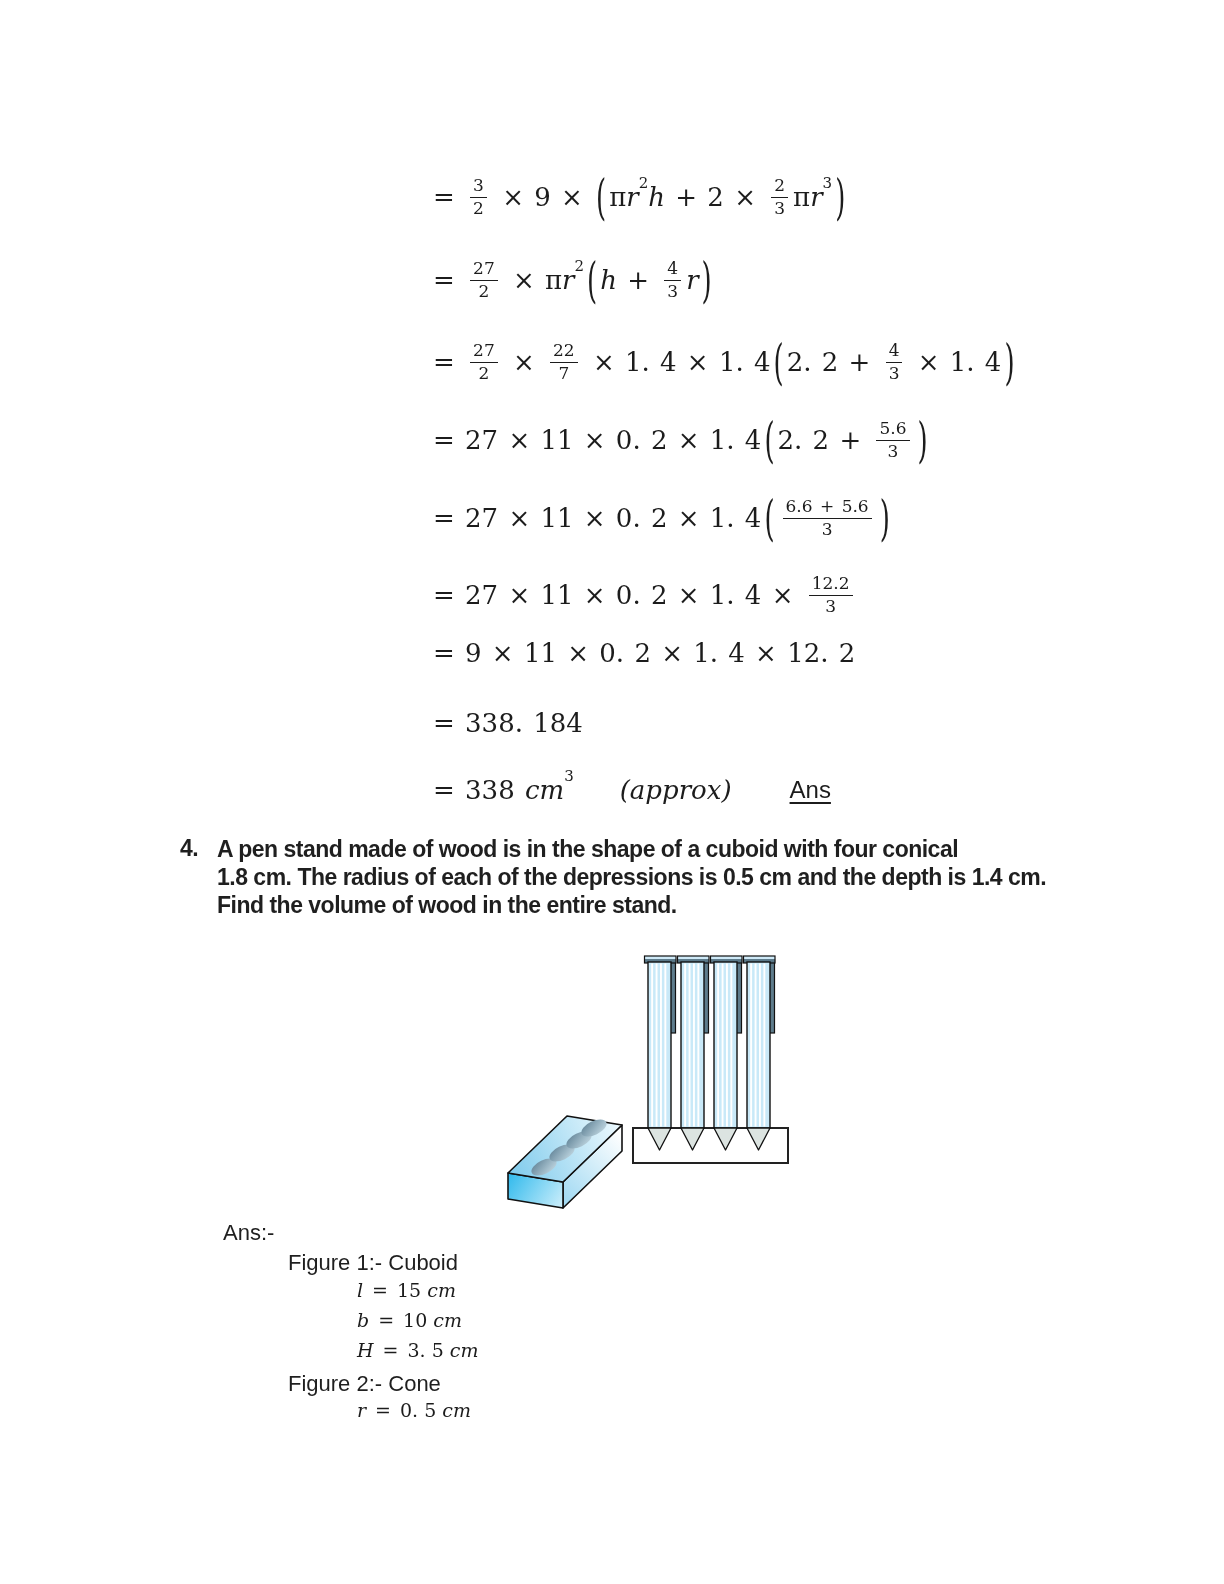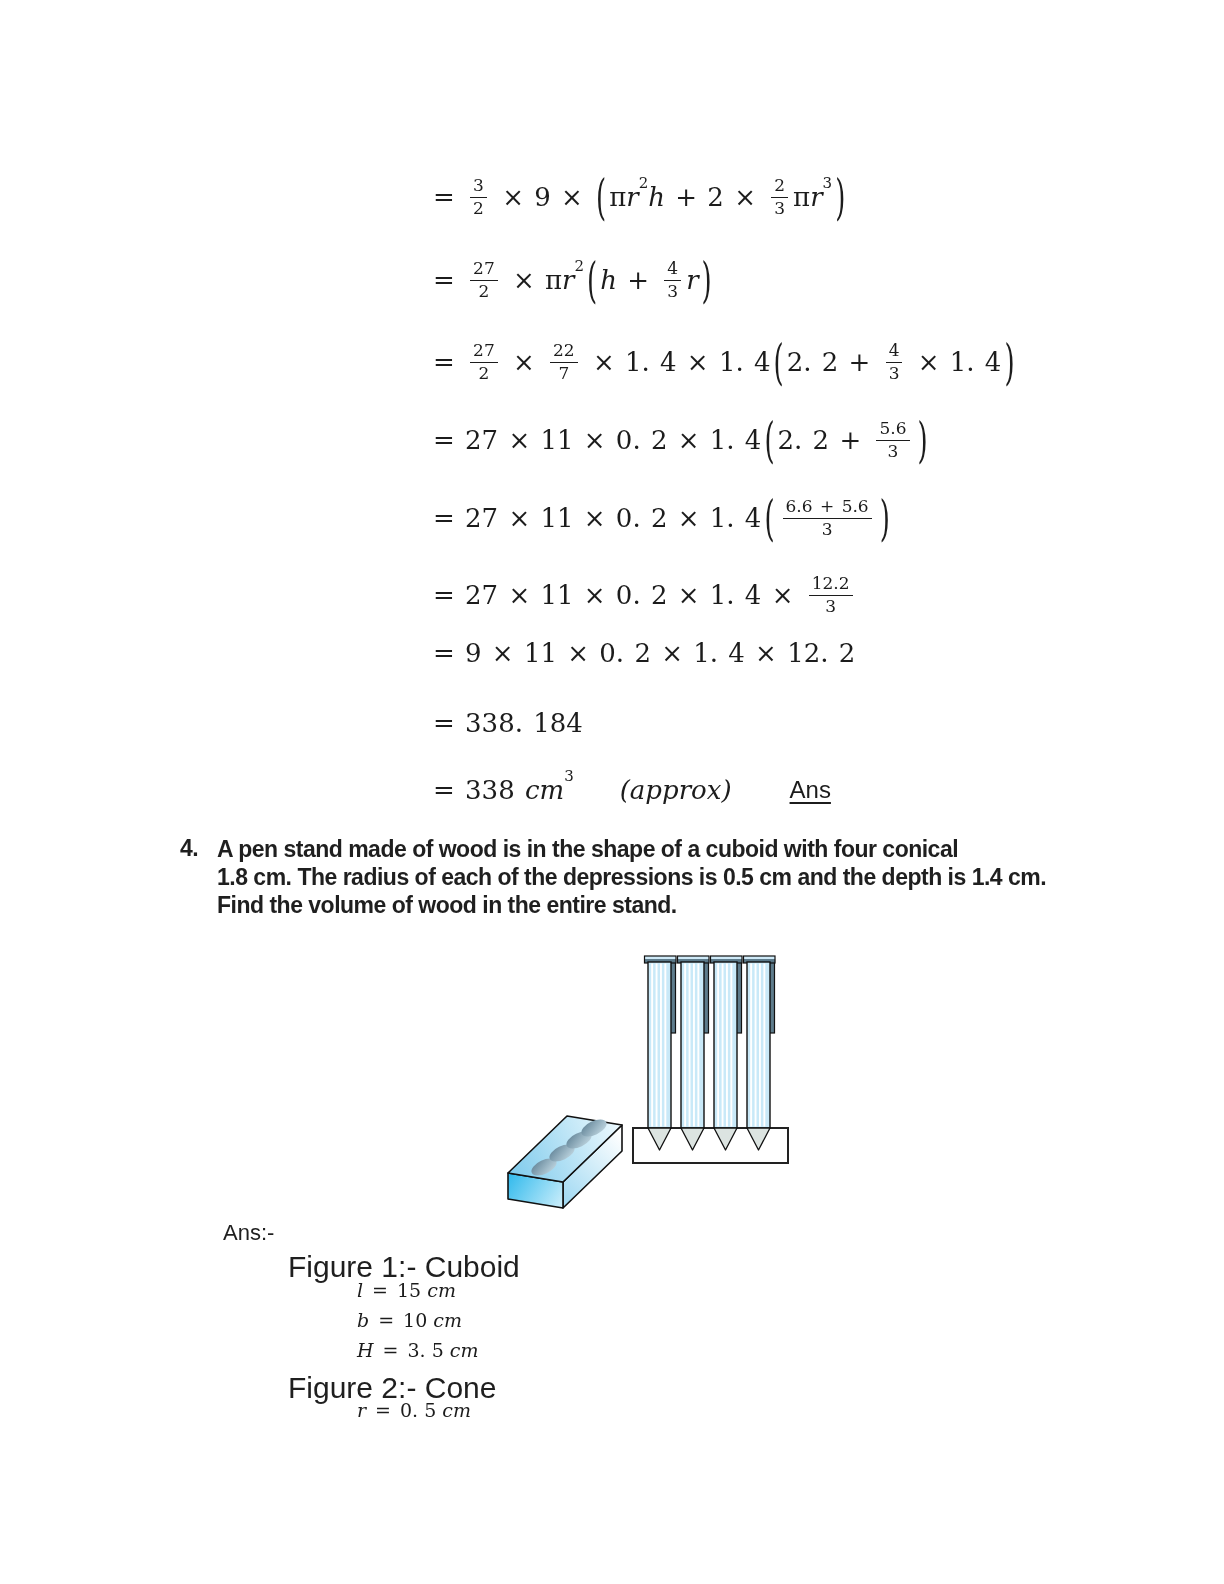--- a/index.html
+++ b/index.html
@@ -26,21 +26,21 @@
   
   .q{position:absolute;left:180px;top:835px;display:flex;}
   .qnum{font-weight:bold;font-size:23px;width:37px;letter-spacing:-0.5px;}
   .qtext{font-weight:bold;font-size:23px;line-height:28px;letter-spacing:-0.5px;}
 
   
   .fig{position:absolute;left:480px;top:945px;width:320px;height:270px;}
 
   
   .anslabel{position:absolute;left:215px;top:1220px;font-size:22px;margin-left:8px;}
-  .figlabel{position:absolute;left:288px;font-size:30px;}
+  .figlabel{position:absolute;left:288px;font-size:22px;}
   .f1{top:1250px}
   .f2{top:1371px}
   .varrow{position:absolute;left:357px;font-family:"DejaVu Serif",serif;
           font-size:19px;color:#1c1c1c;}
   .varrow .vn,.varrow .vu{font-style:italic;}
   .varrow .veq{padding:0 9px;}
   .v1{top:1279px}.v2{top:1309px}.v3{top:1339px}.v4{top:1399px}
 </style>
 </head>
 <body>

